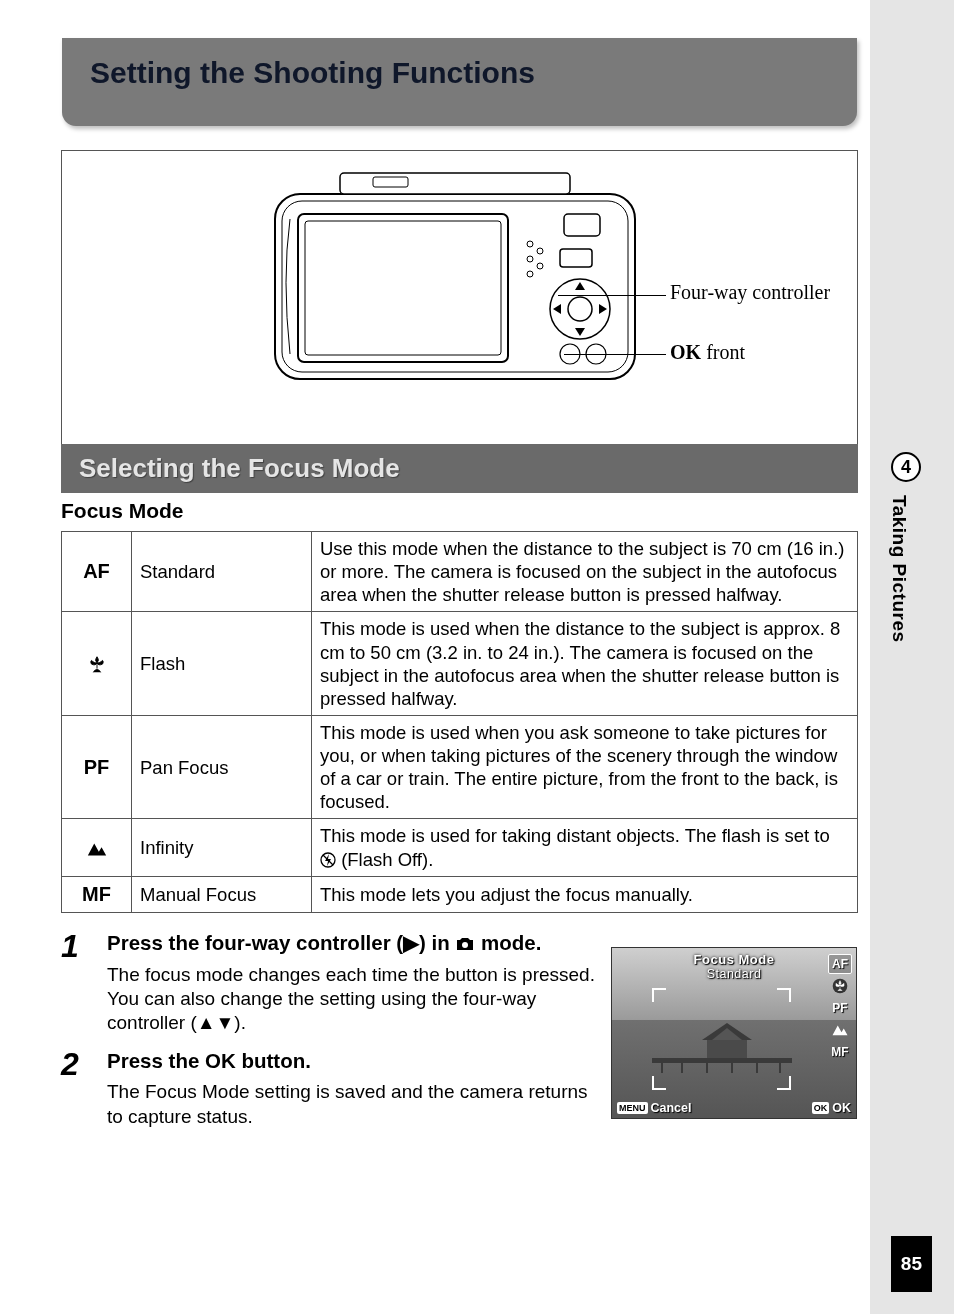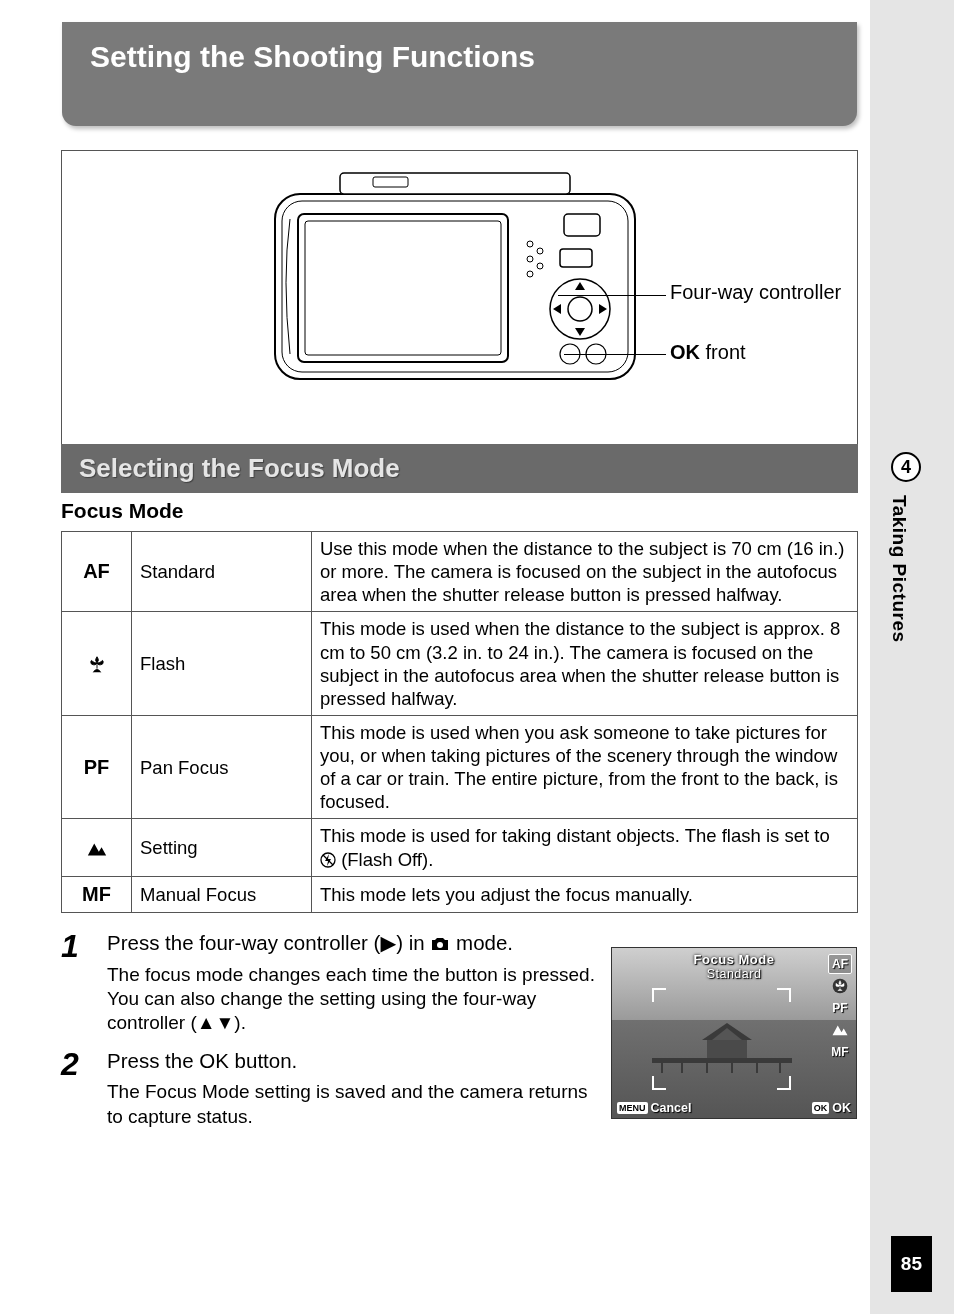--- a/index.html
+++ b/index.html
@@ -54,40 +54,41 @@
     bottom: 22px;
     right: 22px;
     background: #000;
     color: #fff;
     font-size: 19px;
     font-weight: bold;
     padding: 17px 10px;
   }
   .title-tab {
     position: absolute;
-    top: 22px;
+    top: 38px;
     left: 62px;
     width: 795px;
-    height: 104px;
+    height: 88px;
     background: #7a7a7a;
     border-radius: 0 0 14px 14px;
-    color: #ffffff;
+    color: #0f172a;
     font-size: 30px;
     font-weight: bold;
     padding: 18px 28px;
     box-shadow: 2px 3px 4px rgba(0,0,0,0.25);
   }
   .diagram-box {
     position: absolute;
     top: 150px;
     left: 61px;
     width: 797px;
     height: 327px;
     border: 1px solid #555;
     padding: 18px;
+    font-family: Liberation Serif, serif;
   }
   .camera-svg { display:block; margin: 0 auto; }
   .callout {
     position: absolute;
     font-size: 20px;
   }
   .callout-1 { top: 130px; left: 608px; }
   .callout-2 { top: 190px; left: 608px; }
   .callout-2 .ok-strong { font-weight: bold; }
   .callout-line {
@@ -133,21 +134,21 @@
     line-height: 1.25;
   }
   .col-icon { width: 70px; text-align: center; font-weight: bold; font-size: 20px; }
   .col-name { width: 180px; }
   .icon-svg { vertical-align: middle; }
 
   .steps { position: absolute; top: 930px; left: 61px; width: 545px; }
   .step { display: flex; gap: 18px; margin-bottom: 12px; }
   .step-num { font-size: 32px; font-weight: bold; font-style: italic; line-height: 1; min-width: 28px; }
   .step-body { flex: 1; }
-  .step-title { font-size: 20.5px; font-weight: normal; line-height: 1.3; margin-bottom: 6px; }
+  .step-title { font-size: 20.5px; font-weight: bold; line-height: 1.3; margin-bottom: 6px; }
   .step-desc { font-size: 19px; line-height: 1.28; }
   .inline-icon { vertical-align: -2px; }
 
   .lcd-preview {
     position: absolute;
     top: 947px;
     left: 611px;
     width: 246px;
     height: 172px;
     background: #8c8c8c;
@@ -288,21 +289,21 @@
       <td class="col-icon">PF</td>
       <td class="col-name">Pan Focus</td>
       <td>This mode is used when you ask someone to take pictures for you, or when taking pictures of the scenery through the window of a car or train. The entire picture, from the front to the back, is focused.</td>
     </tr>
     <tr>
       <td class="col-icon">
         <svg class="icon-svg" width="22" height="18" viewBox="0 0 24 18">
           <path d="M2 16 L9 3 L14 12 L17 7 L22 16 Z" fill="#000"></path>
         </svg>
       </td>
-      <td class="col-name">Setting</td>
+      <td class="col-name">Infinity</td>
       <td>
         <span>This mode is used for taking distant objects. The flash is set to </span><svg class="inline-icon" width="16" height="16" viewBox="0 0 16 16">
               <circle cx="8" cy="8" r="7" fill="none" stroke="#000" stroke-width="1.3"></circle>
               <path d="M9 2 L5 9 H8 L7 14 L11 7 H8 Z" fill="#000"></path>
               <line x1="3" y1="3" x2="13" y2="13" stroke="#000" stroke-width="1.3"></line>
             </svg><span> (Flash Off).</span>
       </td>
     </tr>
     <tr>
       <td class="col-icon">MF</td>

